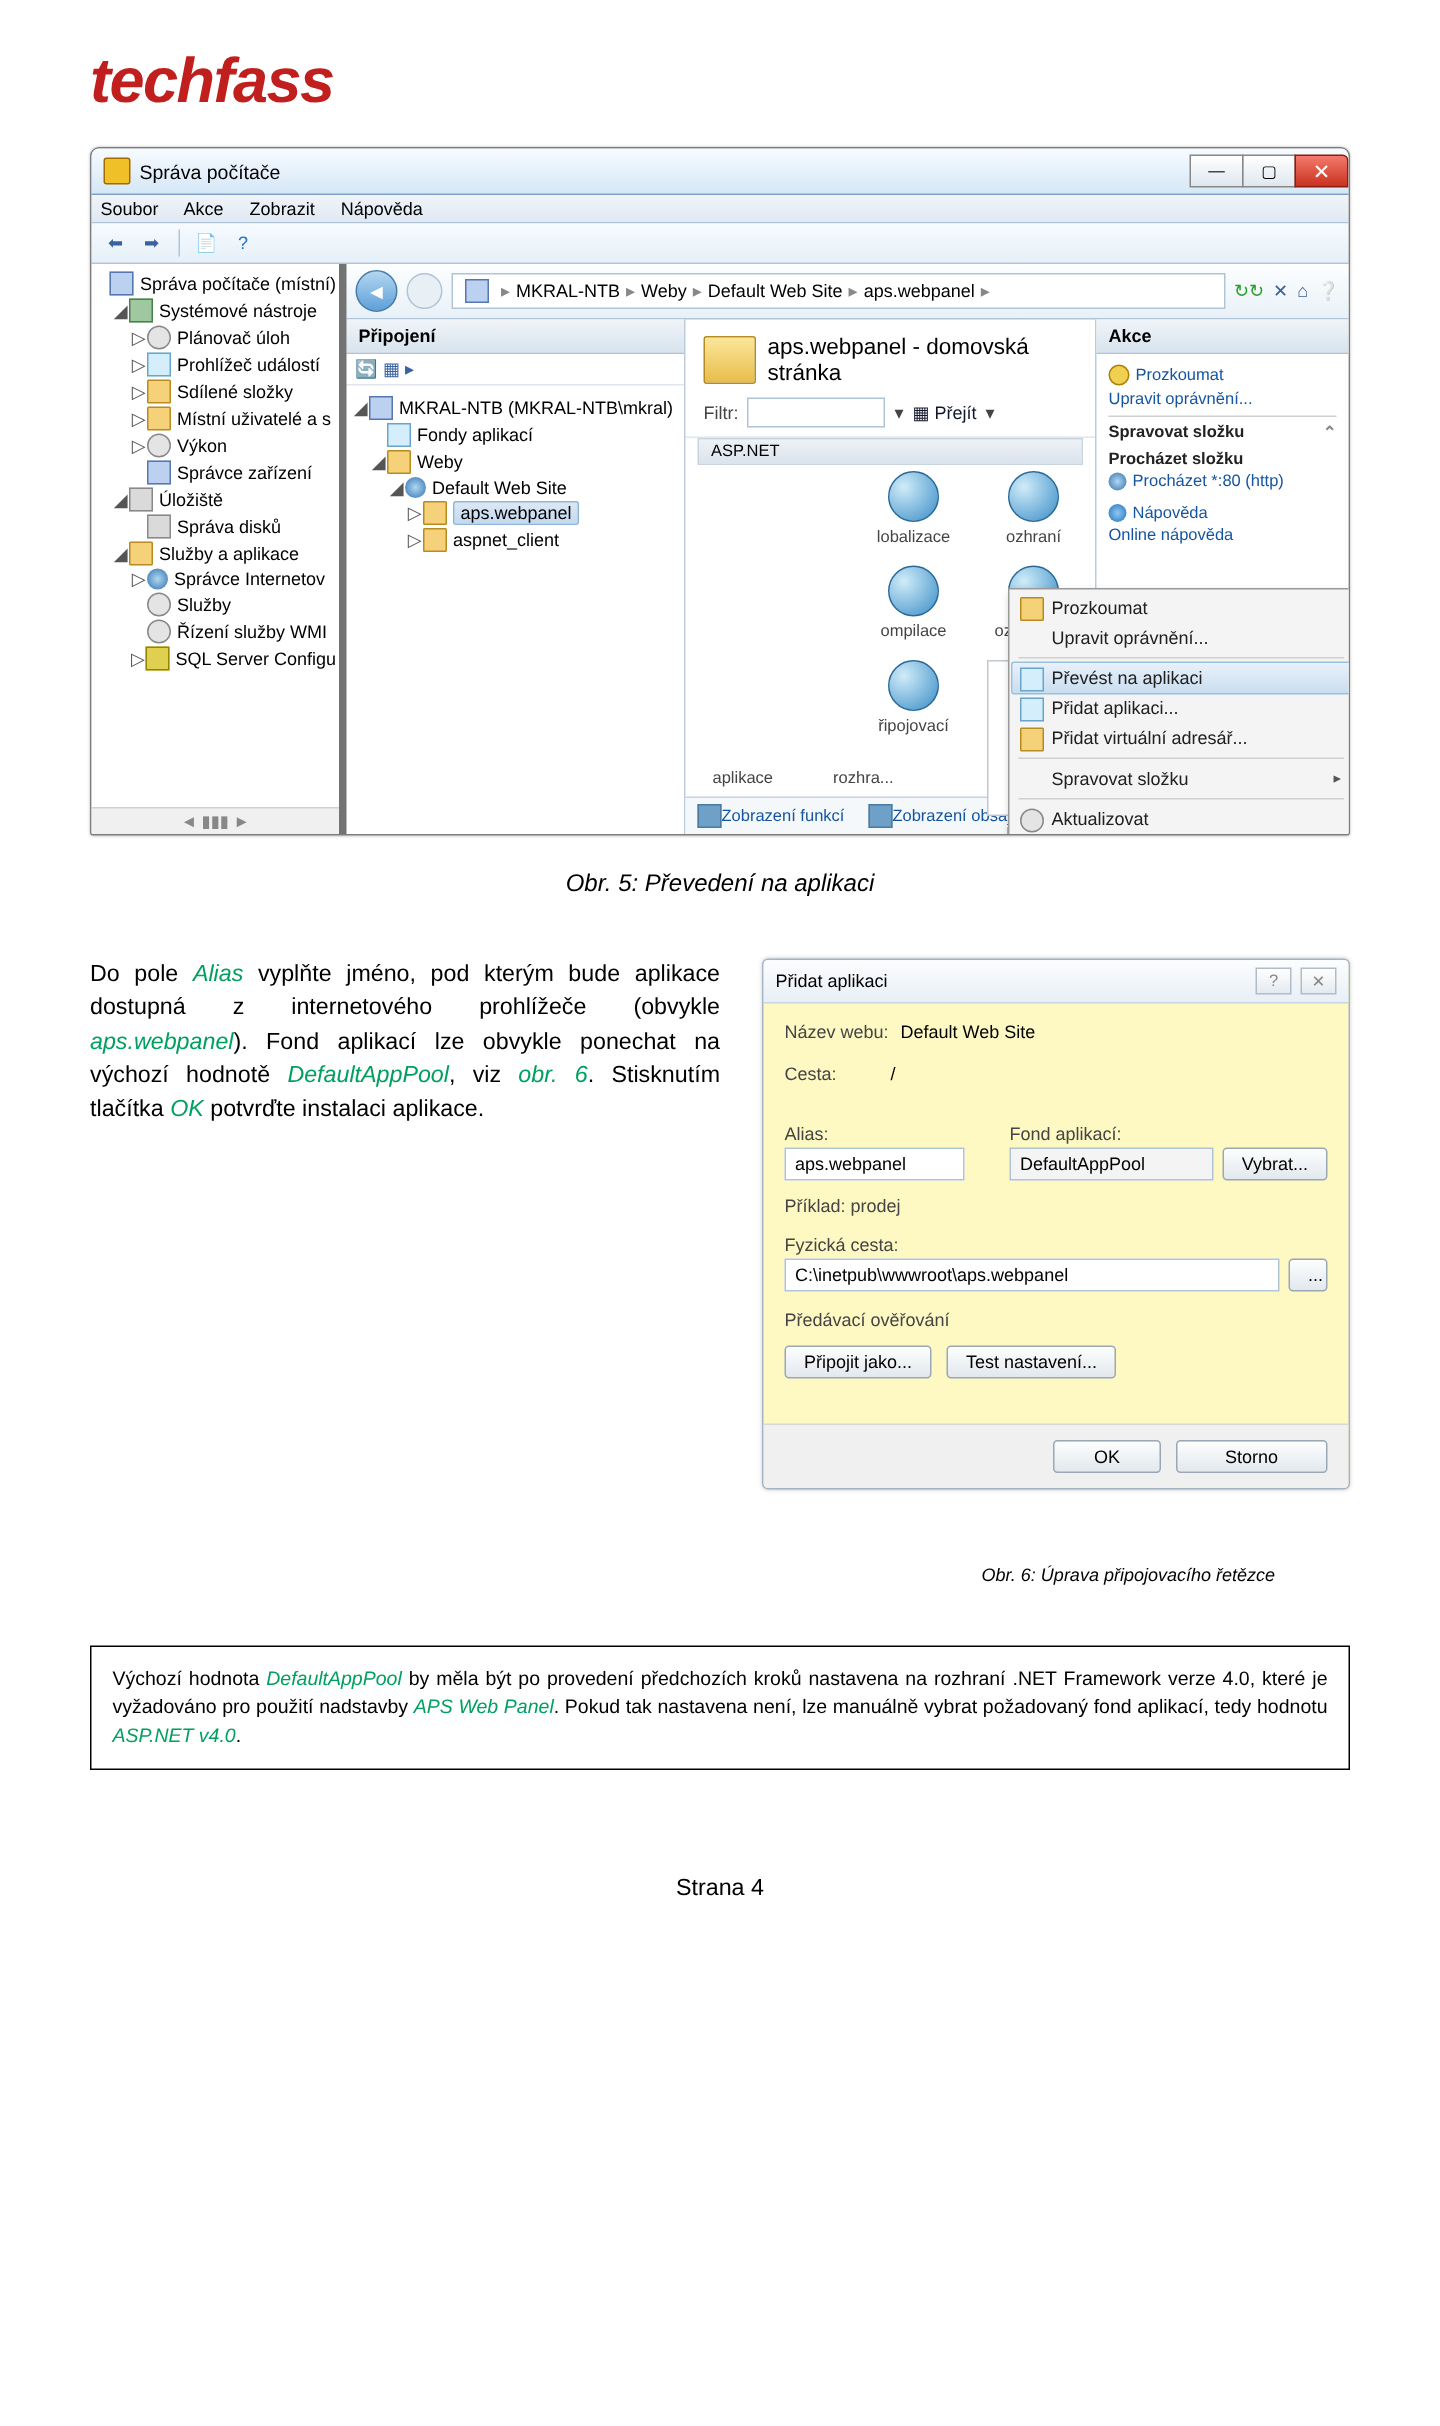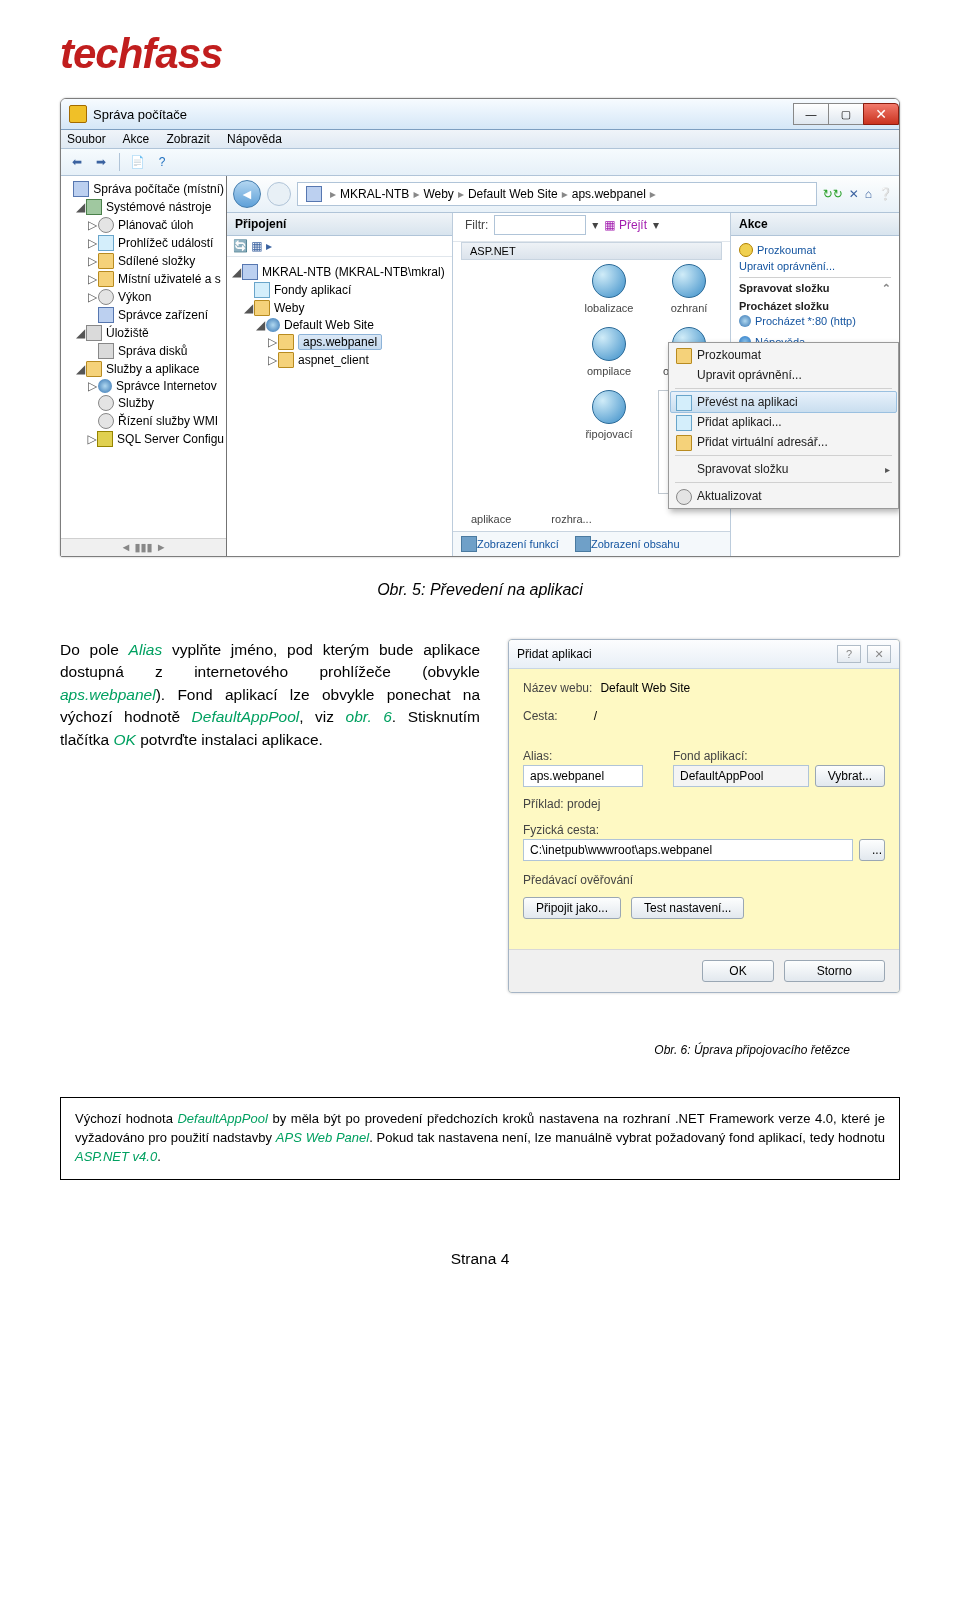--- a/index.html
+++ b/index.html
@@ -11,21 +11,21 @@
   .titlebar .ti{width:16px;height:16px;display:inline-block;margin-right:6px;background:#f0c028;border:1px solid #a36b00;border-radius:2px}
   .winbtns{margin-left:auto;display:flex}
   .winbtn{width:34px;height:20px;border:1px solid #888;background:linear-gradient(#fff,#dfe7ef);margin-left:-1px;display:flex;align-items:center;justify-content:center;font-size:11px}
   .winbtn.close{background:linear-gradient(#f27a6c,#c9321f);color:#fff;border-color:#8c1c0e;border-radius:0 4px 0 0;font-size:14px}
   .menubar{background:linear-gradient(#f0f4f9,#dfe9f3);border-bottom:1px solid #b0c4d8;font-size:12px;padding:2px 6px}
   .menubar span{margin-right:14px}
   .toolbar{background:linear-gradient(#f6fbfe,#e6f0f8);border-bottom:1px solid #b0c4d8;padding:3px 6px;display:flex;align-items:center;gap:4px}
   .tb-btn{width:20px;height:20px;display:inline-flex;align-items:center;justify-content:center;font-size:12px;color:#3a62a0}
   .tb-sep{width:1px;height:18px;background:#b0c4d8;margin:0 4px}
   .body{display:flex;background:#fff;height:380px;font-size:12px}
-  .left{width:165px;border-right:1px solid #737373;overflow:hidden;position:relative}
+  .left{width:165px;border-right:5px solid #737373;overflow:hidden;position:relative}
   .tree{padding:4px 2px}
   .tr{white-space:nowrap;display:flex;align-items:center;padding:1px 0}
   .ic{width:14px;height:14px;display:inline-block;margin-right:4px;flex:0 0 14px}
   .ic.comp{background:#bcd0f0;border:1px solid #5777b0}
   .ic.fold{background:#f5d27a;border:1px solid #b88b20;border-radius:1px}
   .ic.gear{background:#e4e4e4;border:1px solid #888;border-radius:50%}
   .ic.wrench{background:#a0c8a0;border:1px solid #4a804a}
   .ic.disk{background:#dadada;border:1px solid #888}
   .ic.sql{background:#e0d050;border:1px solid #968400}
   .ic.globe{background:radial-gradient(#b0d8f0,#3070b0);border-radius:50%}
@@ -277,25 +277,29 @@
                 </div>
                 <div class="tr ind3">
                   <span class="tw">▷</span>
                   <span class="ic fold"></span>
                   <span>aspnet_client</span>
                 </div>
               </div>
           </div>
 
           <div class="center">
+            <div class="centerhead">
+              <div class="bigfold"></div>
+              <h3>aps.webpanel - domovská stránka</h3>
+            </div>
             <div class="filterrow">
               <span>Filtr:</span>
               <div class="filterbox"></div>
               <span>▾</span>
-              <span style="color:#a21caf">▦ <span>Přejít</span></span>
+              <span style="color:#0f172a">▦ <span>Přejít</span></span>
               <span>▾</span>
             </div>
             <div class="grouphead">ASP.NET</div>
             <div class="iconarea" id="iconArea">
 
               <div class="ctx" id="ctxMenu">
                   <div class="ci">
                     <span class="cic ic fold"></span>
                     <span>Prozkoumat</span>
                   </div>

